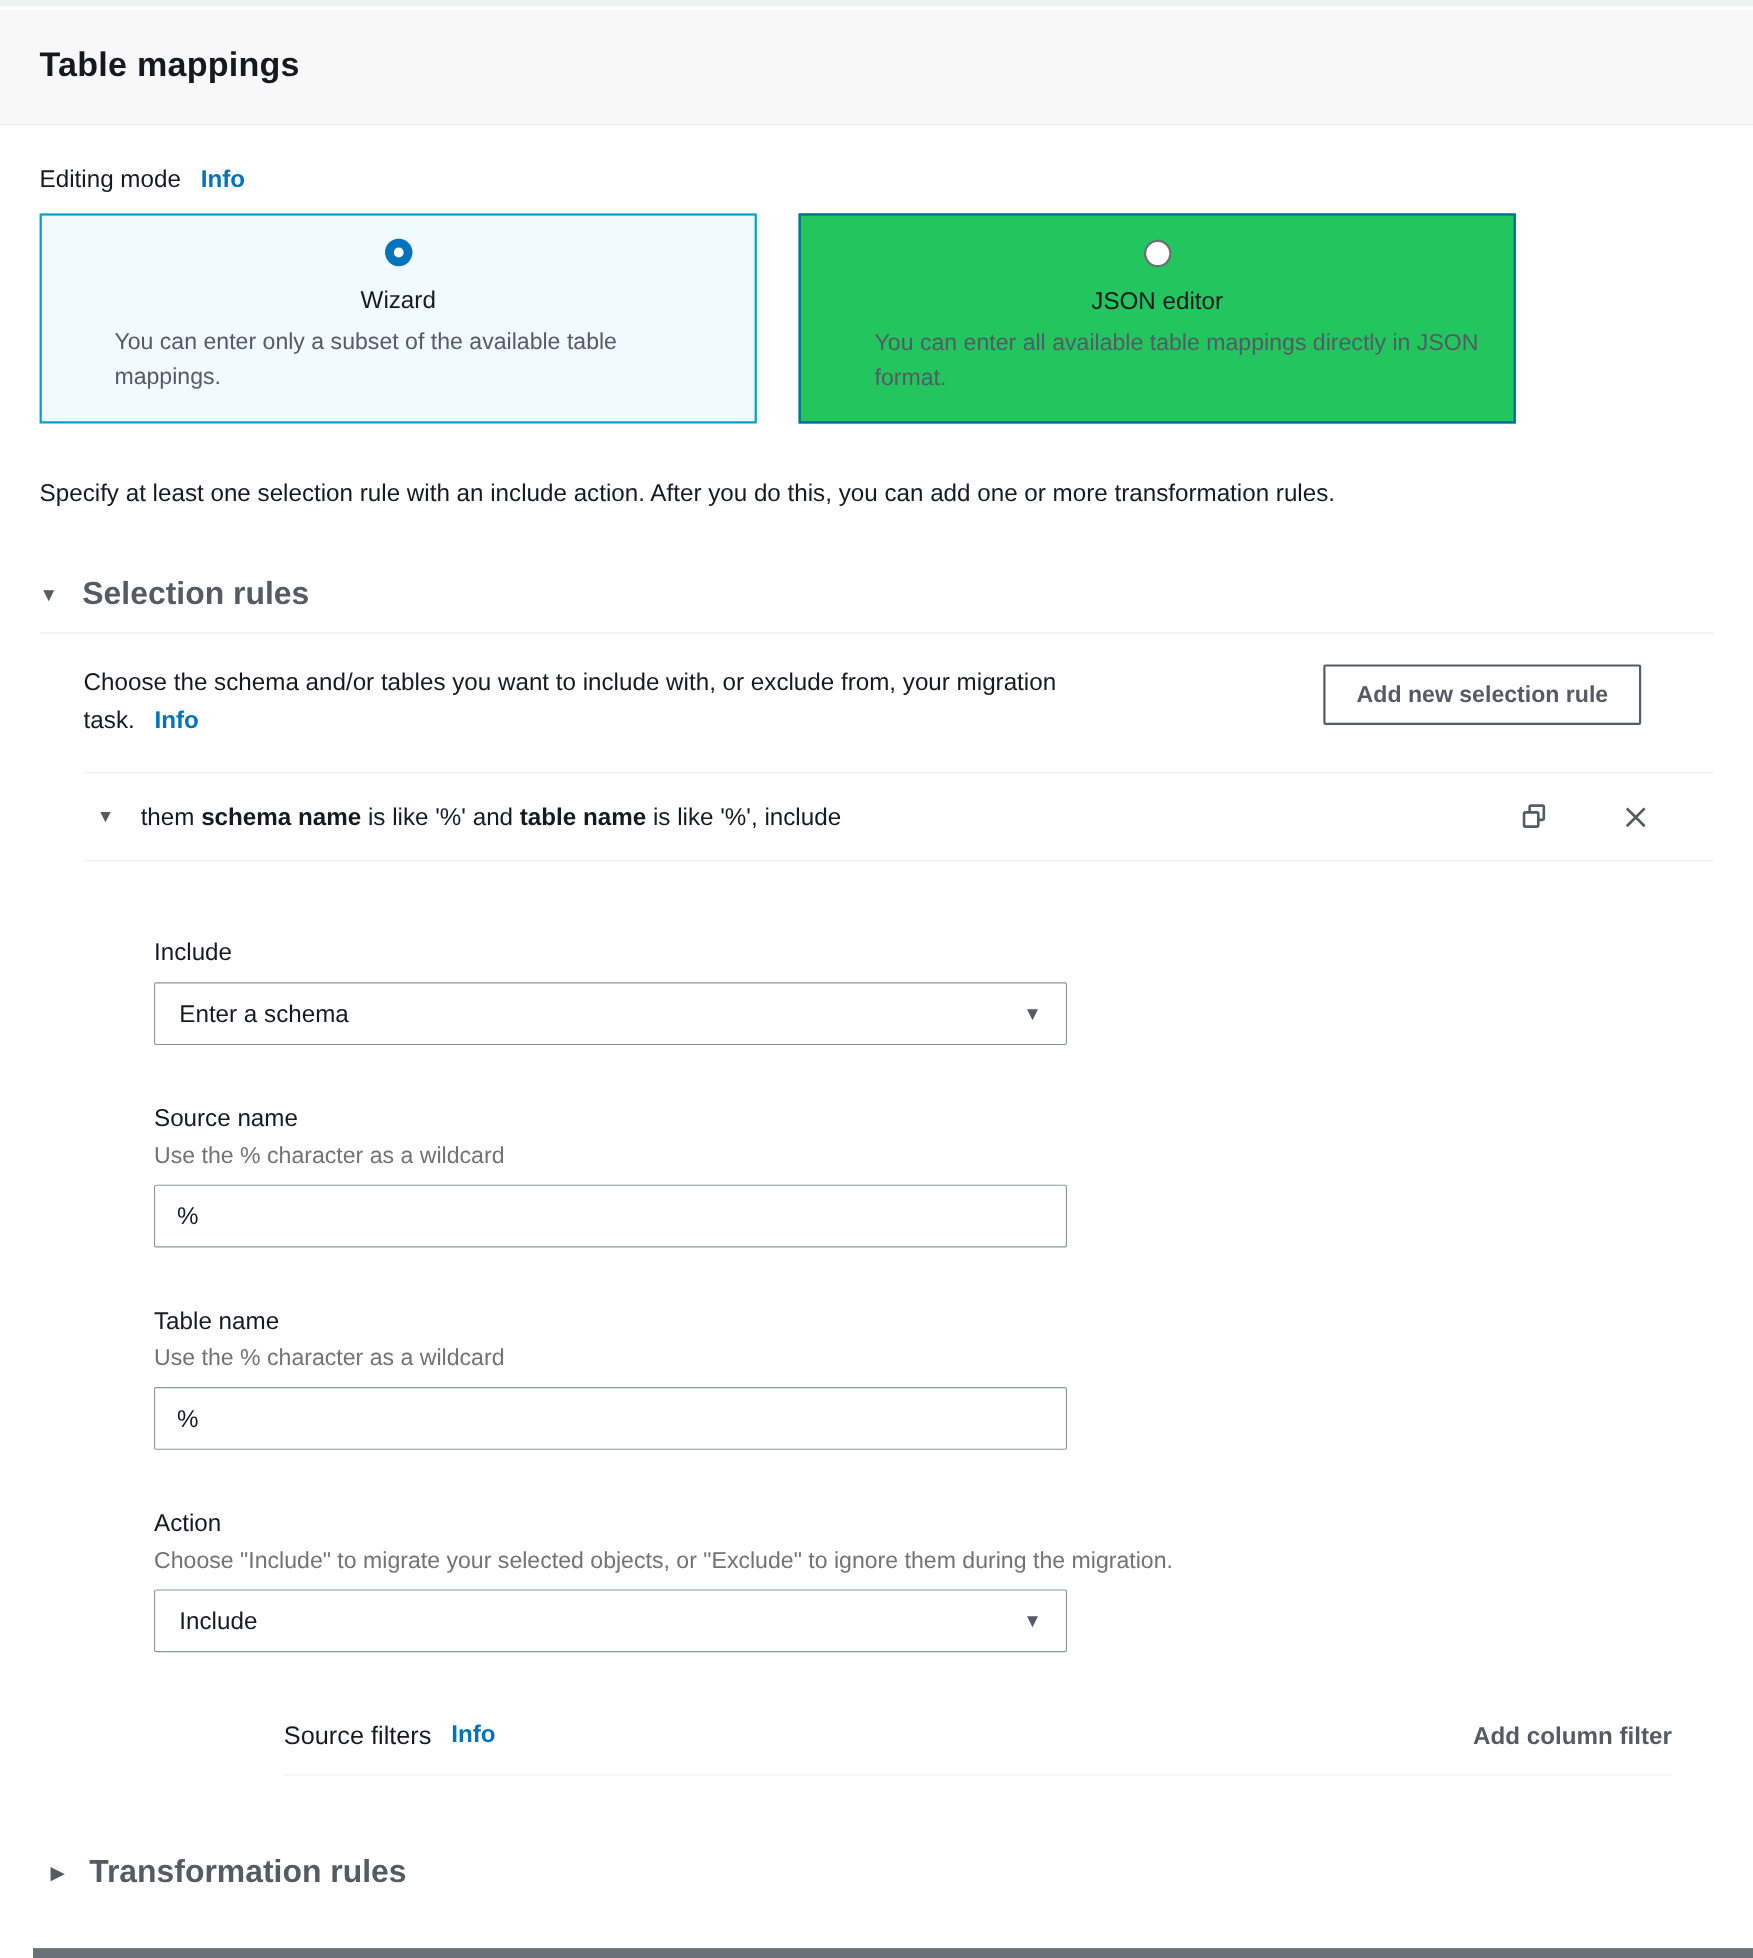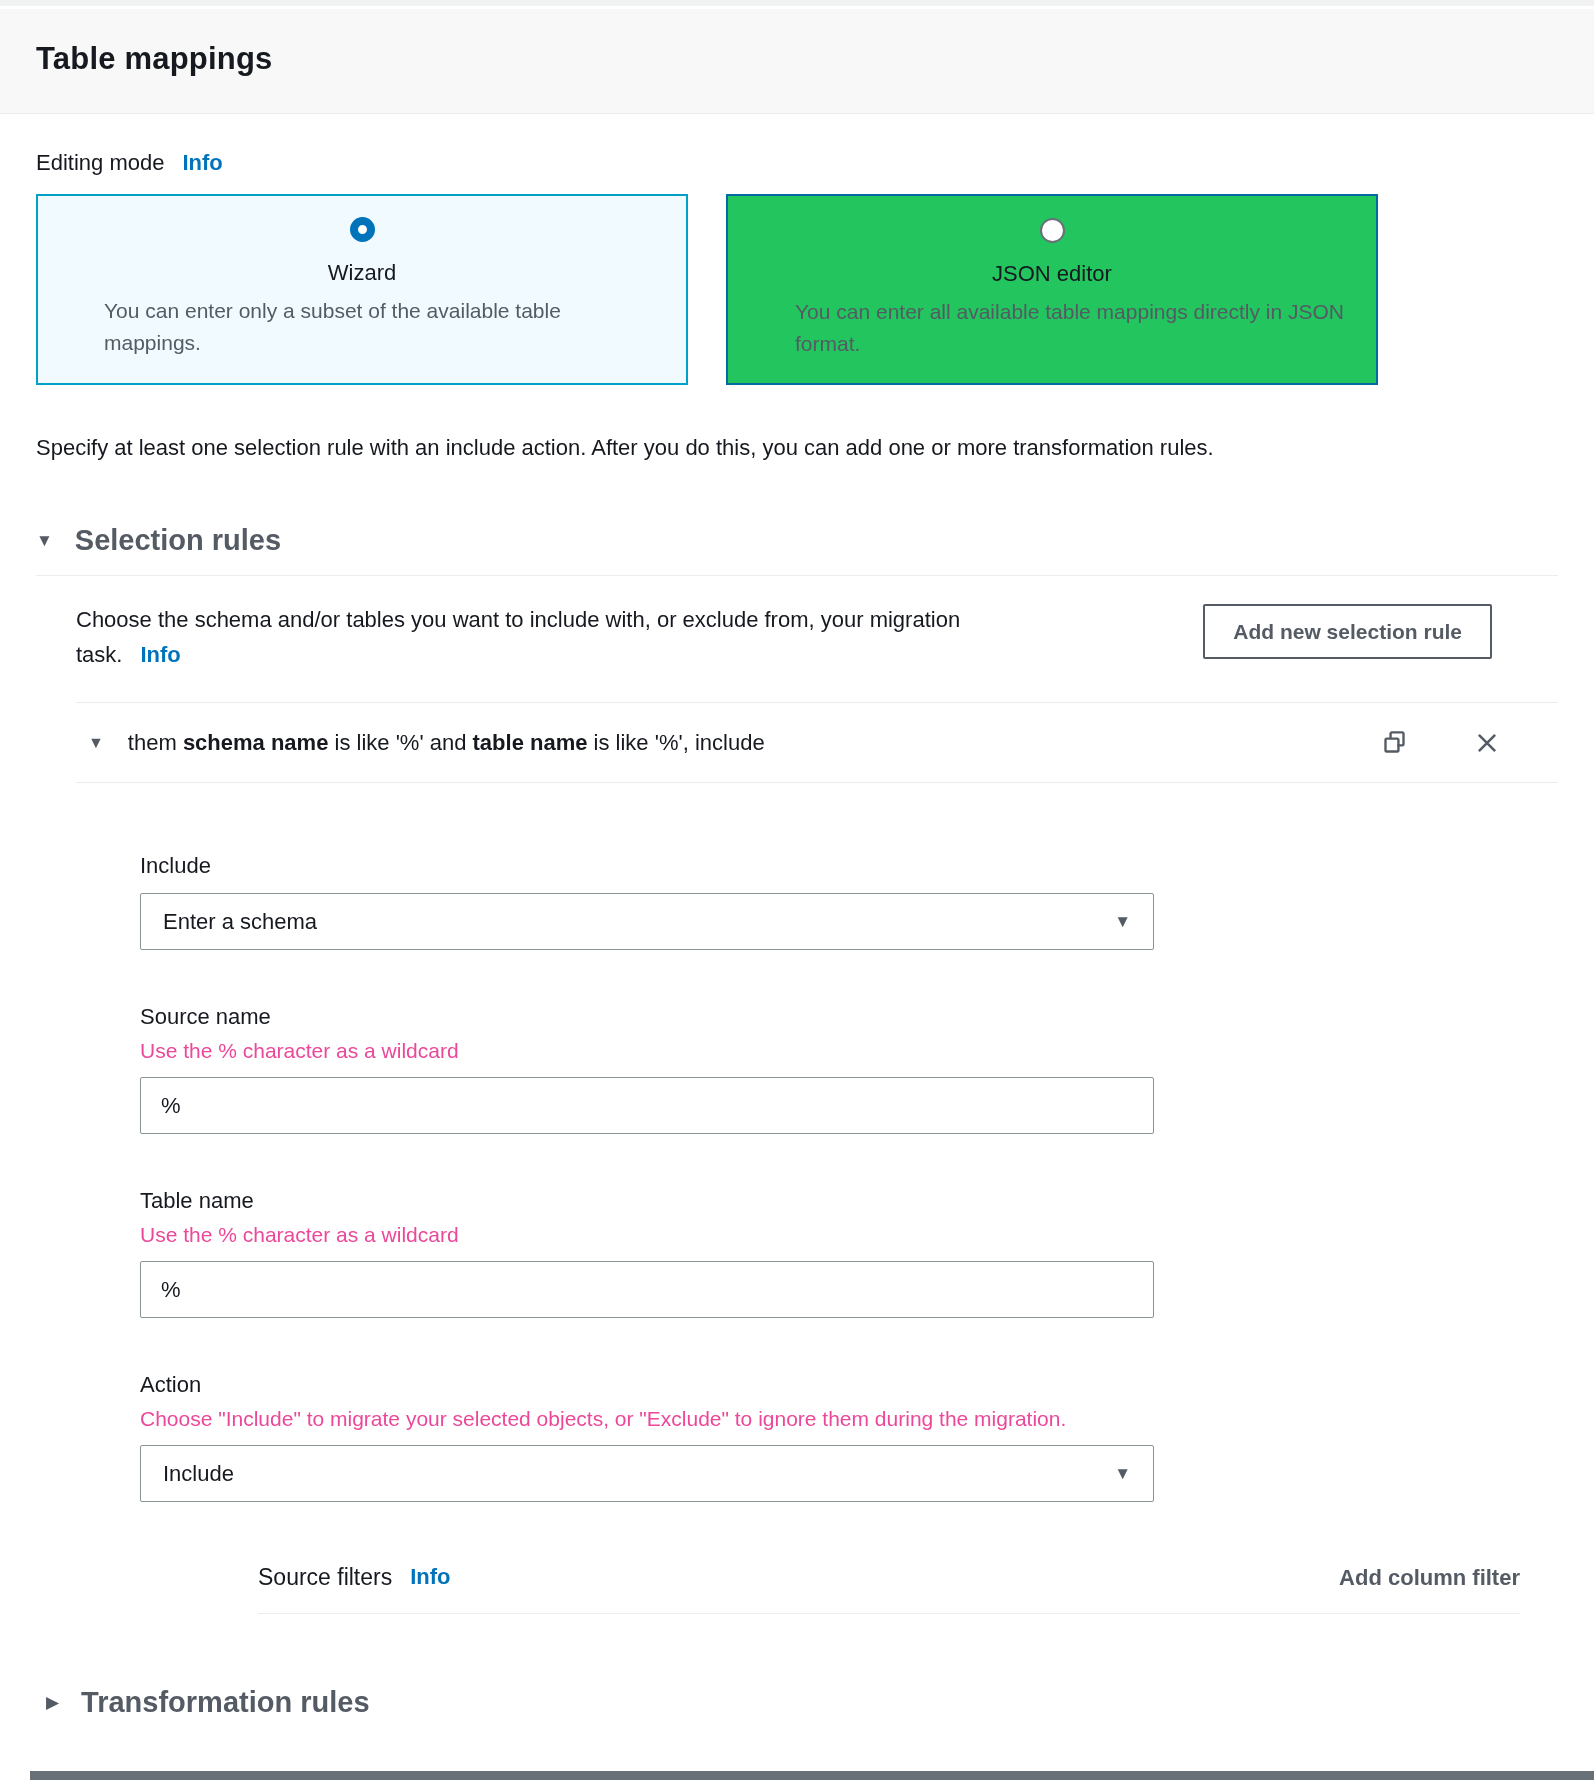--- a/index.html
+++ b/index.html
@@ -72,23 +72,23 @@
   .rule-summary { display:flex; align-items:center; gap:24px; font-size:22px; cursor:pointer; }
   .rule-summary .tri { font-size:16px; }
   .rule-summary b { font-weight:700; }
   .rule-actions { display:flex; align-items:center; gap:66px; }
   .icon-btn { cursor:pointer; display:inline-flex; align-items:center; }
 
   .form { margin-left:64px; padding-top:70px; }
   .field { margin-top:0; }
   .field + .field { margin-top:54px; }
   .field-label { display:block; font-size:22px; color:#16191f; }
-  .hint { font-size:21px; color:#ec4899; margin-top:9px; }
+  .hint { font-size:21px; color:#737373; margin-top:9px; }
   .select, .text-input {
-    width:1014px; height:57px;
+    width:830px; height:57px;
     border:1px solid #879596; border-radius:2px; background:#fff;
     font-size:22px; color:#16191f; margin-top:14px;
   }
   .select { display:flex; align-items:center; justify-content:space-between; padding:0 22px; cursor:pointer; }
   .select-caret { color:#545b64; font-size:17px; }
   .text-input { padding:0 20px; font-family:inherit; }
 
   .sf-row { display:flex; justify-content:space-between; align-items:center; margin:62px 38px 0 182px; }
   .sf-left { display:flex; align-items:flex-start; }
   .sf-label { font-size:23px; color:#16191f; }

